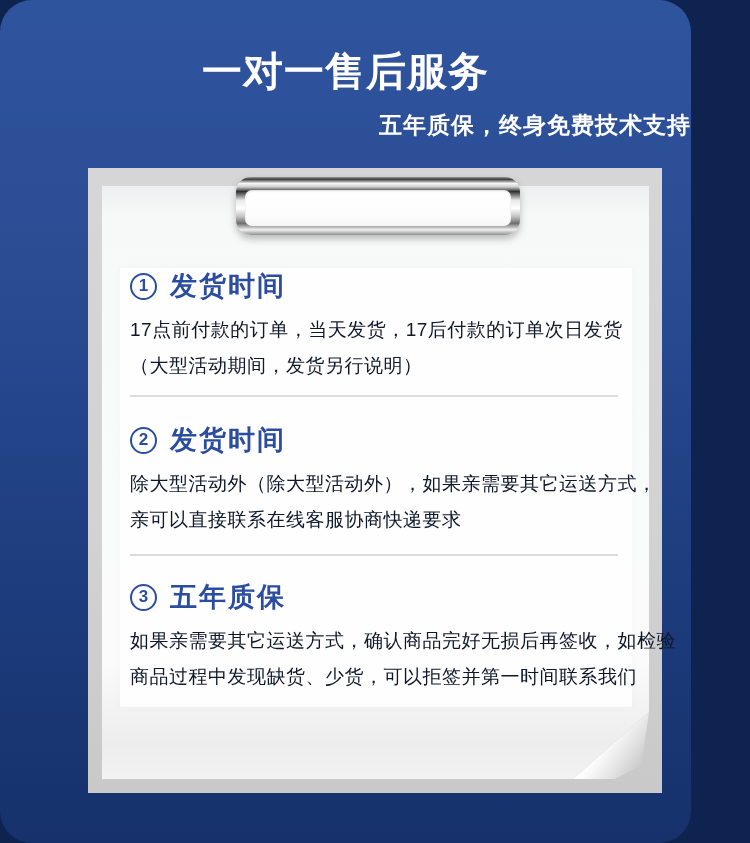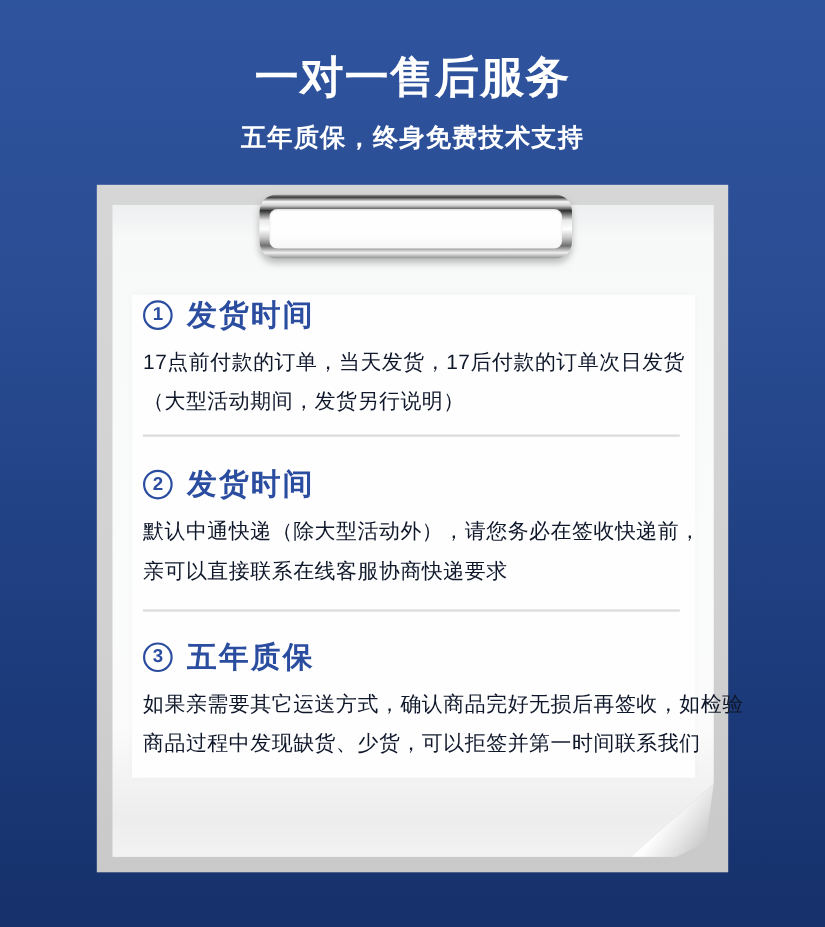--- a/index.html
+++ b/index.html
@@ -1,40 +1,41 @@
 <!DOCTYPE html>
 <html><head>
 <meta charset="utf-8">
 <style>
   * { margin: 0; padding: 0; box-sizing: border-box; }
   html, body { background: #0e2350; }
   .screen {
     position: relative;
-    width: 750px;
+    width: 691px;
     height: 843px;
     overflow: hidden;
     font-family: "Liberation Sans", "DejaVu Sans", sans-serif;
     background: linear-gradient(180deg, #2f549e 0%, #2a4c93 32%, #1e3e80 65%, #16316b 100%);
+    border-radius: 32px;
   }
   .page-title {
     position: absolute;
     top: 48px; left: 0;
     width: 100%;
     text-align: center;
     color: #ffffff;
     font-size: 40px;
     font-weight: bold;
     letter-spacing: 1px;
     line-height: 46px;
   }
   .page-subtitle {
     position: absolute;
     top: 110px; left: 0;
     width: 100%;
-    text-align: center;
+    text-align: right;
     color: #ffffff;
     font-size: 23px;
     font-weight: 600;
     letter-spacing: 1px;
     line-height: 30px;
   }
   .board {
     position: absolute;
     left: 88px; top: 168px;
     width: 574px; height: 625px;
@@ -148,21 +149,21 @@
         <p>（大型活动期间，发货另行说明）</p>
       </div>
 
       <div class="divider divider1"></div>
 
       <div class="section sec2">
         <h3>
           <span class="sec-num">2</span>
           <span>发货时间</span>
         </h3>
-        <p>默认中通快递（除大型活动外），请您务必在签收快递前，</p>
+        <p>除大型活动外（除大型活动外），如果亲需要其它运送方式，</p>
         <p>亲可以直接联系在线客服协商快递要求</p>
       </div>
 
       <div class="divider divider2"></div>
 
       <div class="section sec3">
         <h3>
           <span class="sec-num">3</span>
           <span>五年质保</span>
         </h3>

